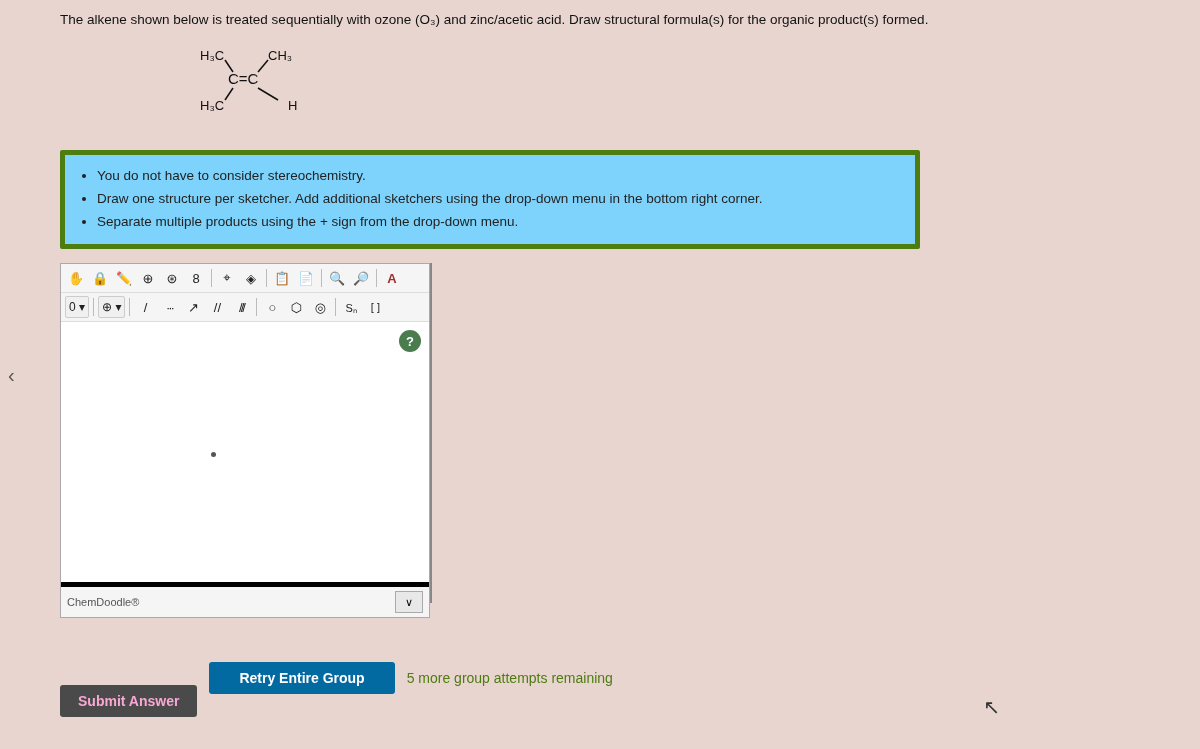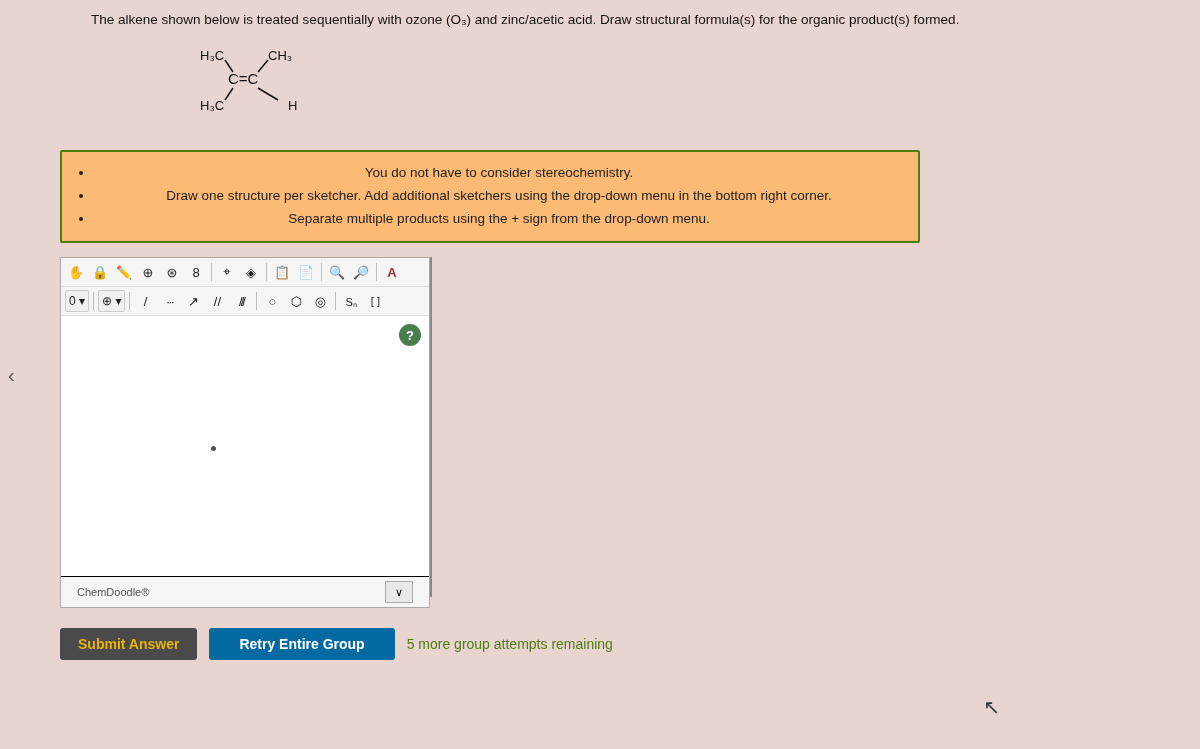--- a/index.html
+++ b/index.html
@@ -16,44 +16,42 @@
 
     .main-container {
       padding: 10px 40px 20px 60px;
     }
 
     .question-text {
       font-size: 13.5px;
       color: #111;
       margin-bottom: 12px;
       line-height: 1.5;
-      margin-left: 31px;
     }
 
     .molecule-container {
       margin: 10px 0 18px 80px;
       position: relative;
       height: 90px;
       text-decoration: underline;
     }
 
     .molecule-svg {
       display: block;
     }
 
     .instructions-box {
-      border: 2px solid #4d7c0f;
-      background: #fdba74;
+      border: 5px solid #4d7c0f;
+      background: #7dd3fc;
       padding: 10px 14px;
       margin-bottom: 14px;
       border-radius: 2px;
       line-height: 1.7;
       font-size: 13.5px;
       max-width: 860px;
-      text-align: center;
     }
 
     .instructions-box ul {
       list-style: disc;
       padding-left: 18px;
     }
 
     .chemdoodle-area {
       background: #fff;
       border: 1px solid #aaa;
@@ -146,23 +144,23 @@
       cursor: pointer;
       position: absolute;
       top: 8px;
       right: 8px;
     }
 
     .chemdoodle-footer {
       display: flex;
       align-items: center;
       justify-content: space-between;
-      padding: 4px 16px;
+      padding: 4px 6px;
       background: #f5f5f5;
-      border-top: 1px solid #000000;
+      border-top: 5px solid #000000;
     }
 
     .chemdoodle-brand {
       font-size: 11px;
       color: #555;
     }
 
     .dropdown-arrow-btn {
       width: 28px;
       height: 22px;
@@ -192,27 +190,28 @@
 
     .bottom-actions {
       display: flex;
       align-items: center;
       gap: 12px;
       margin-top: 20px;
     }
 
     .btn-submit {
       background: #4a4a4a;
-      color: #eab308;
+      color: #f9a8d4;
       border: none;
       padding: 8px 18px;
       font-size: 14px;
       font-weight: bold;
       cursor: pointer;
       border-radius: 3px;
+      margin-top: 47px;
     }
 
     .btn-retry {
       background: #0369a1;
       color: white;
       border: none;
       padding: 8px 30px;
       font-size: 14px;
       font-weight: bold;
       cursor: pointer;

